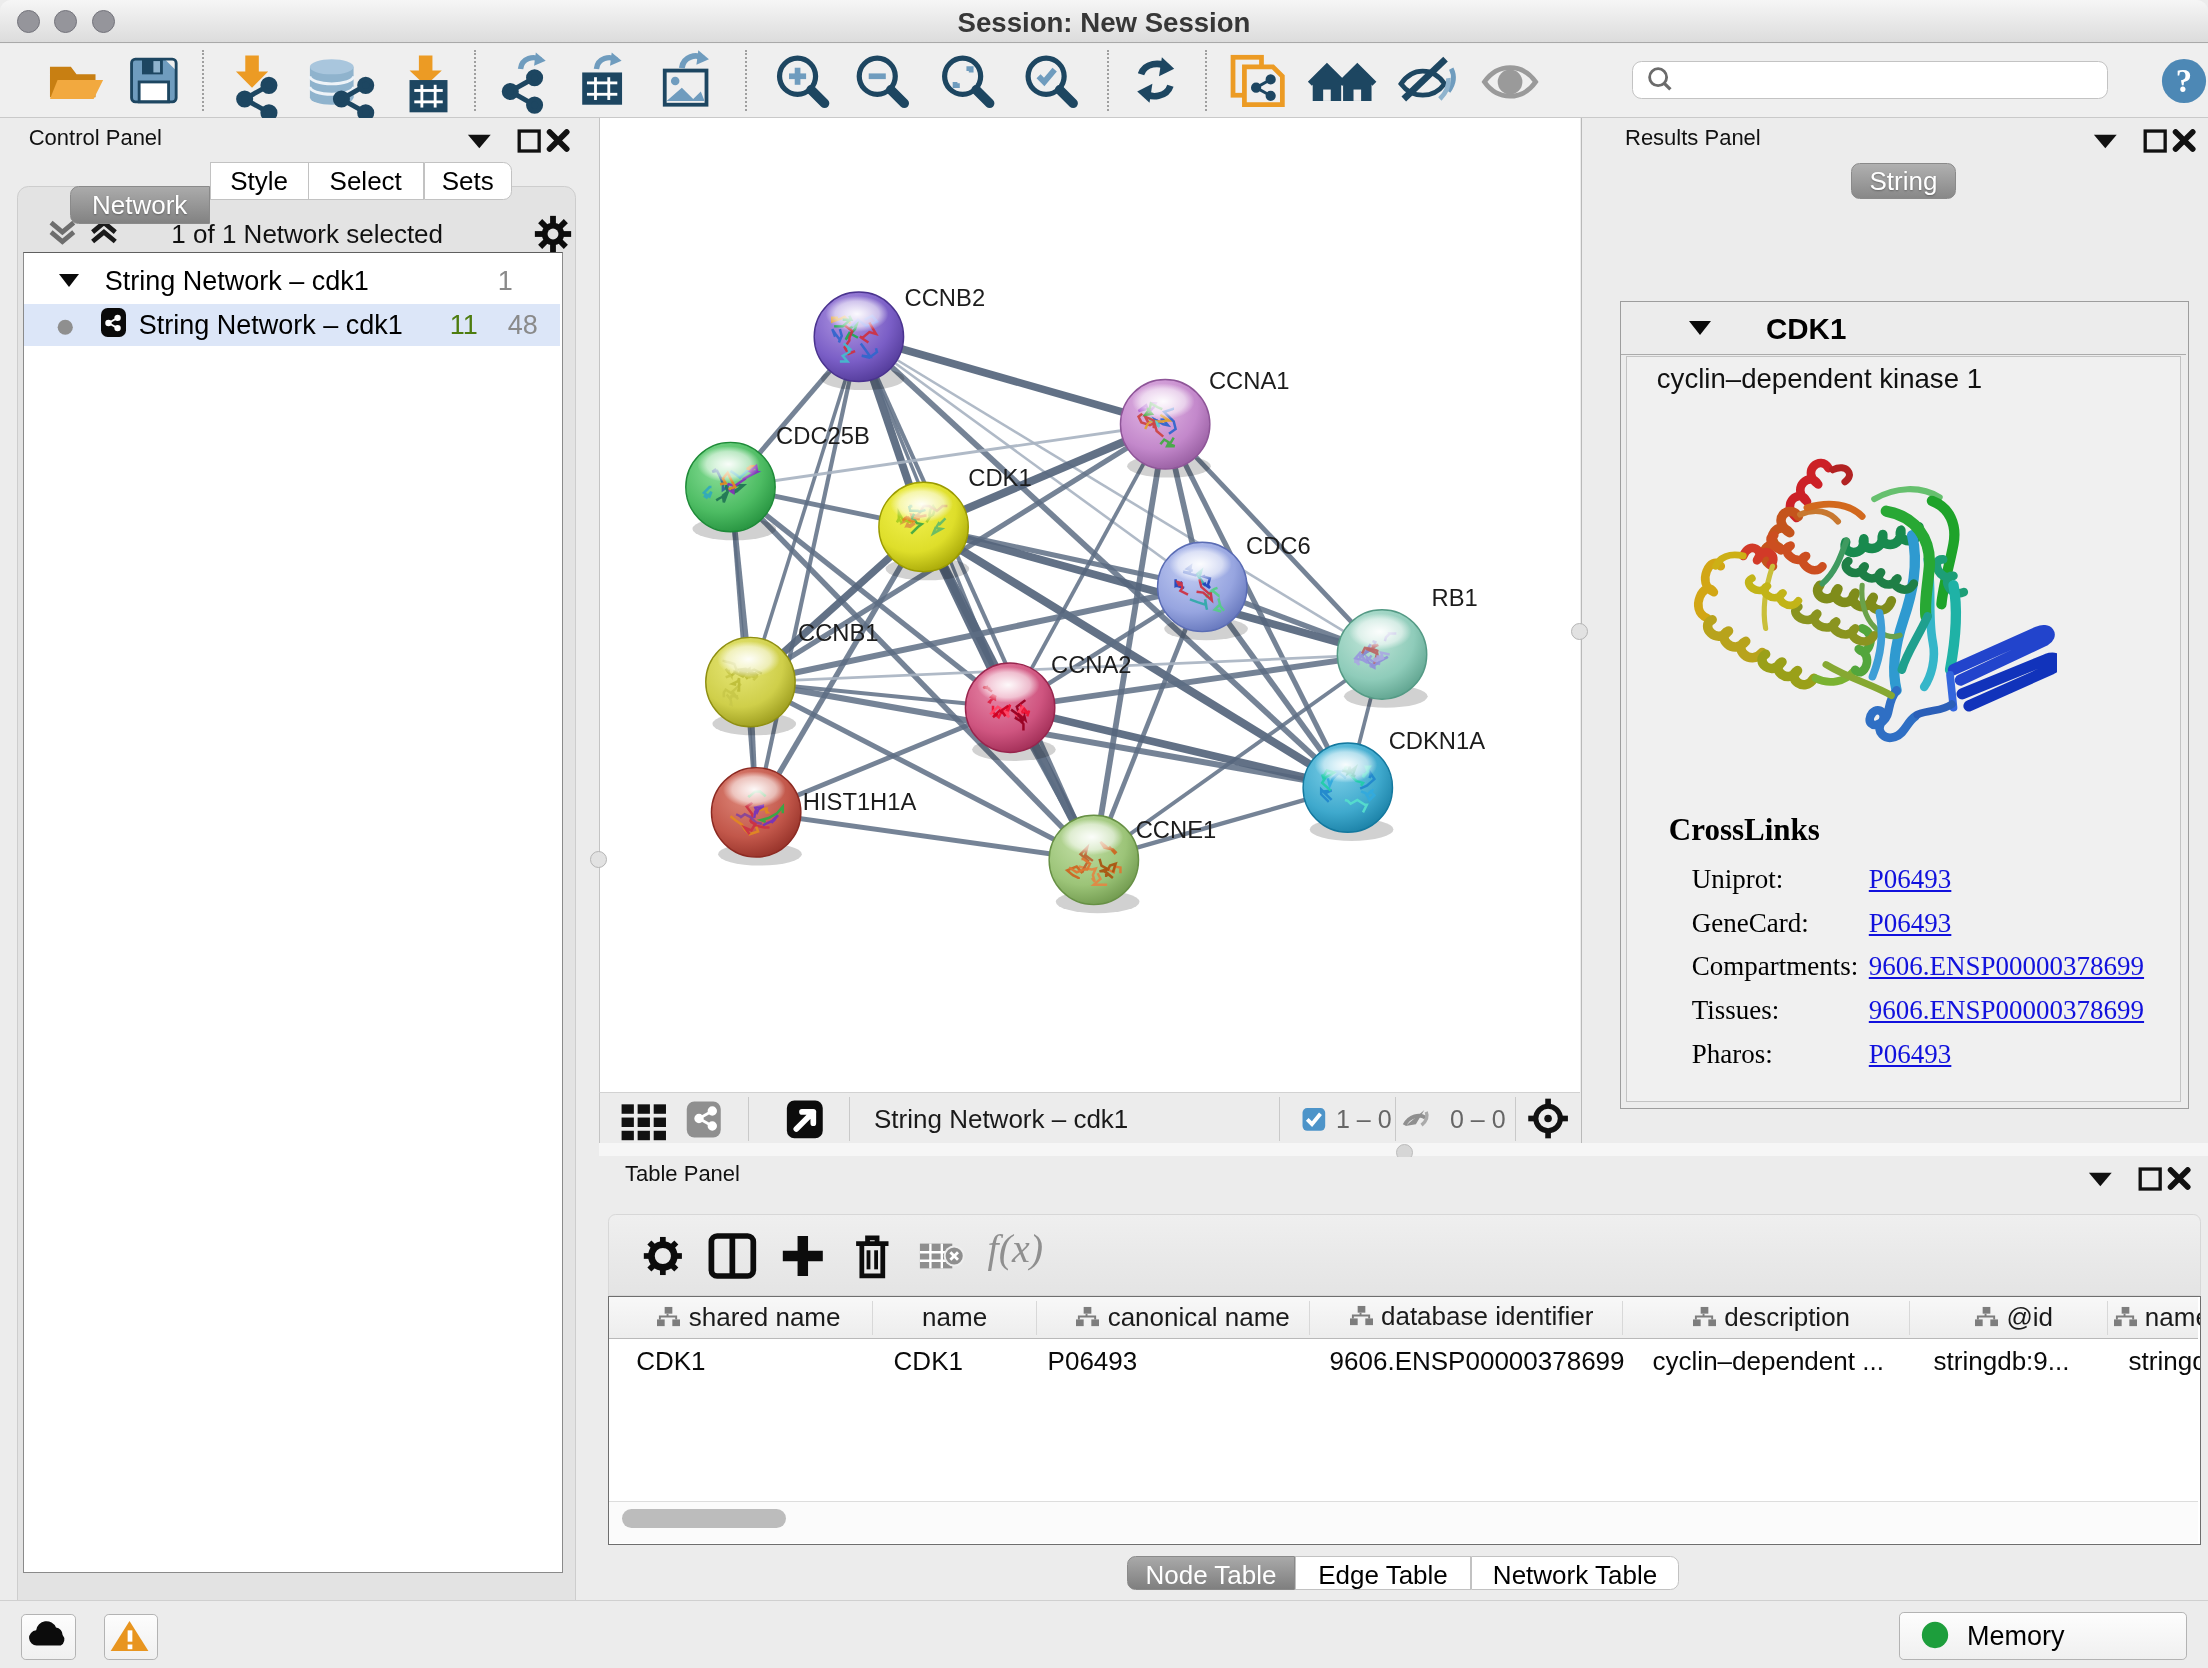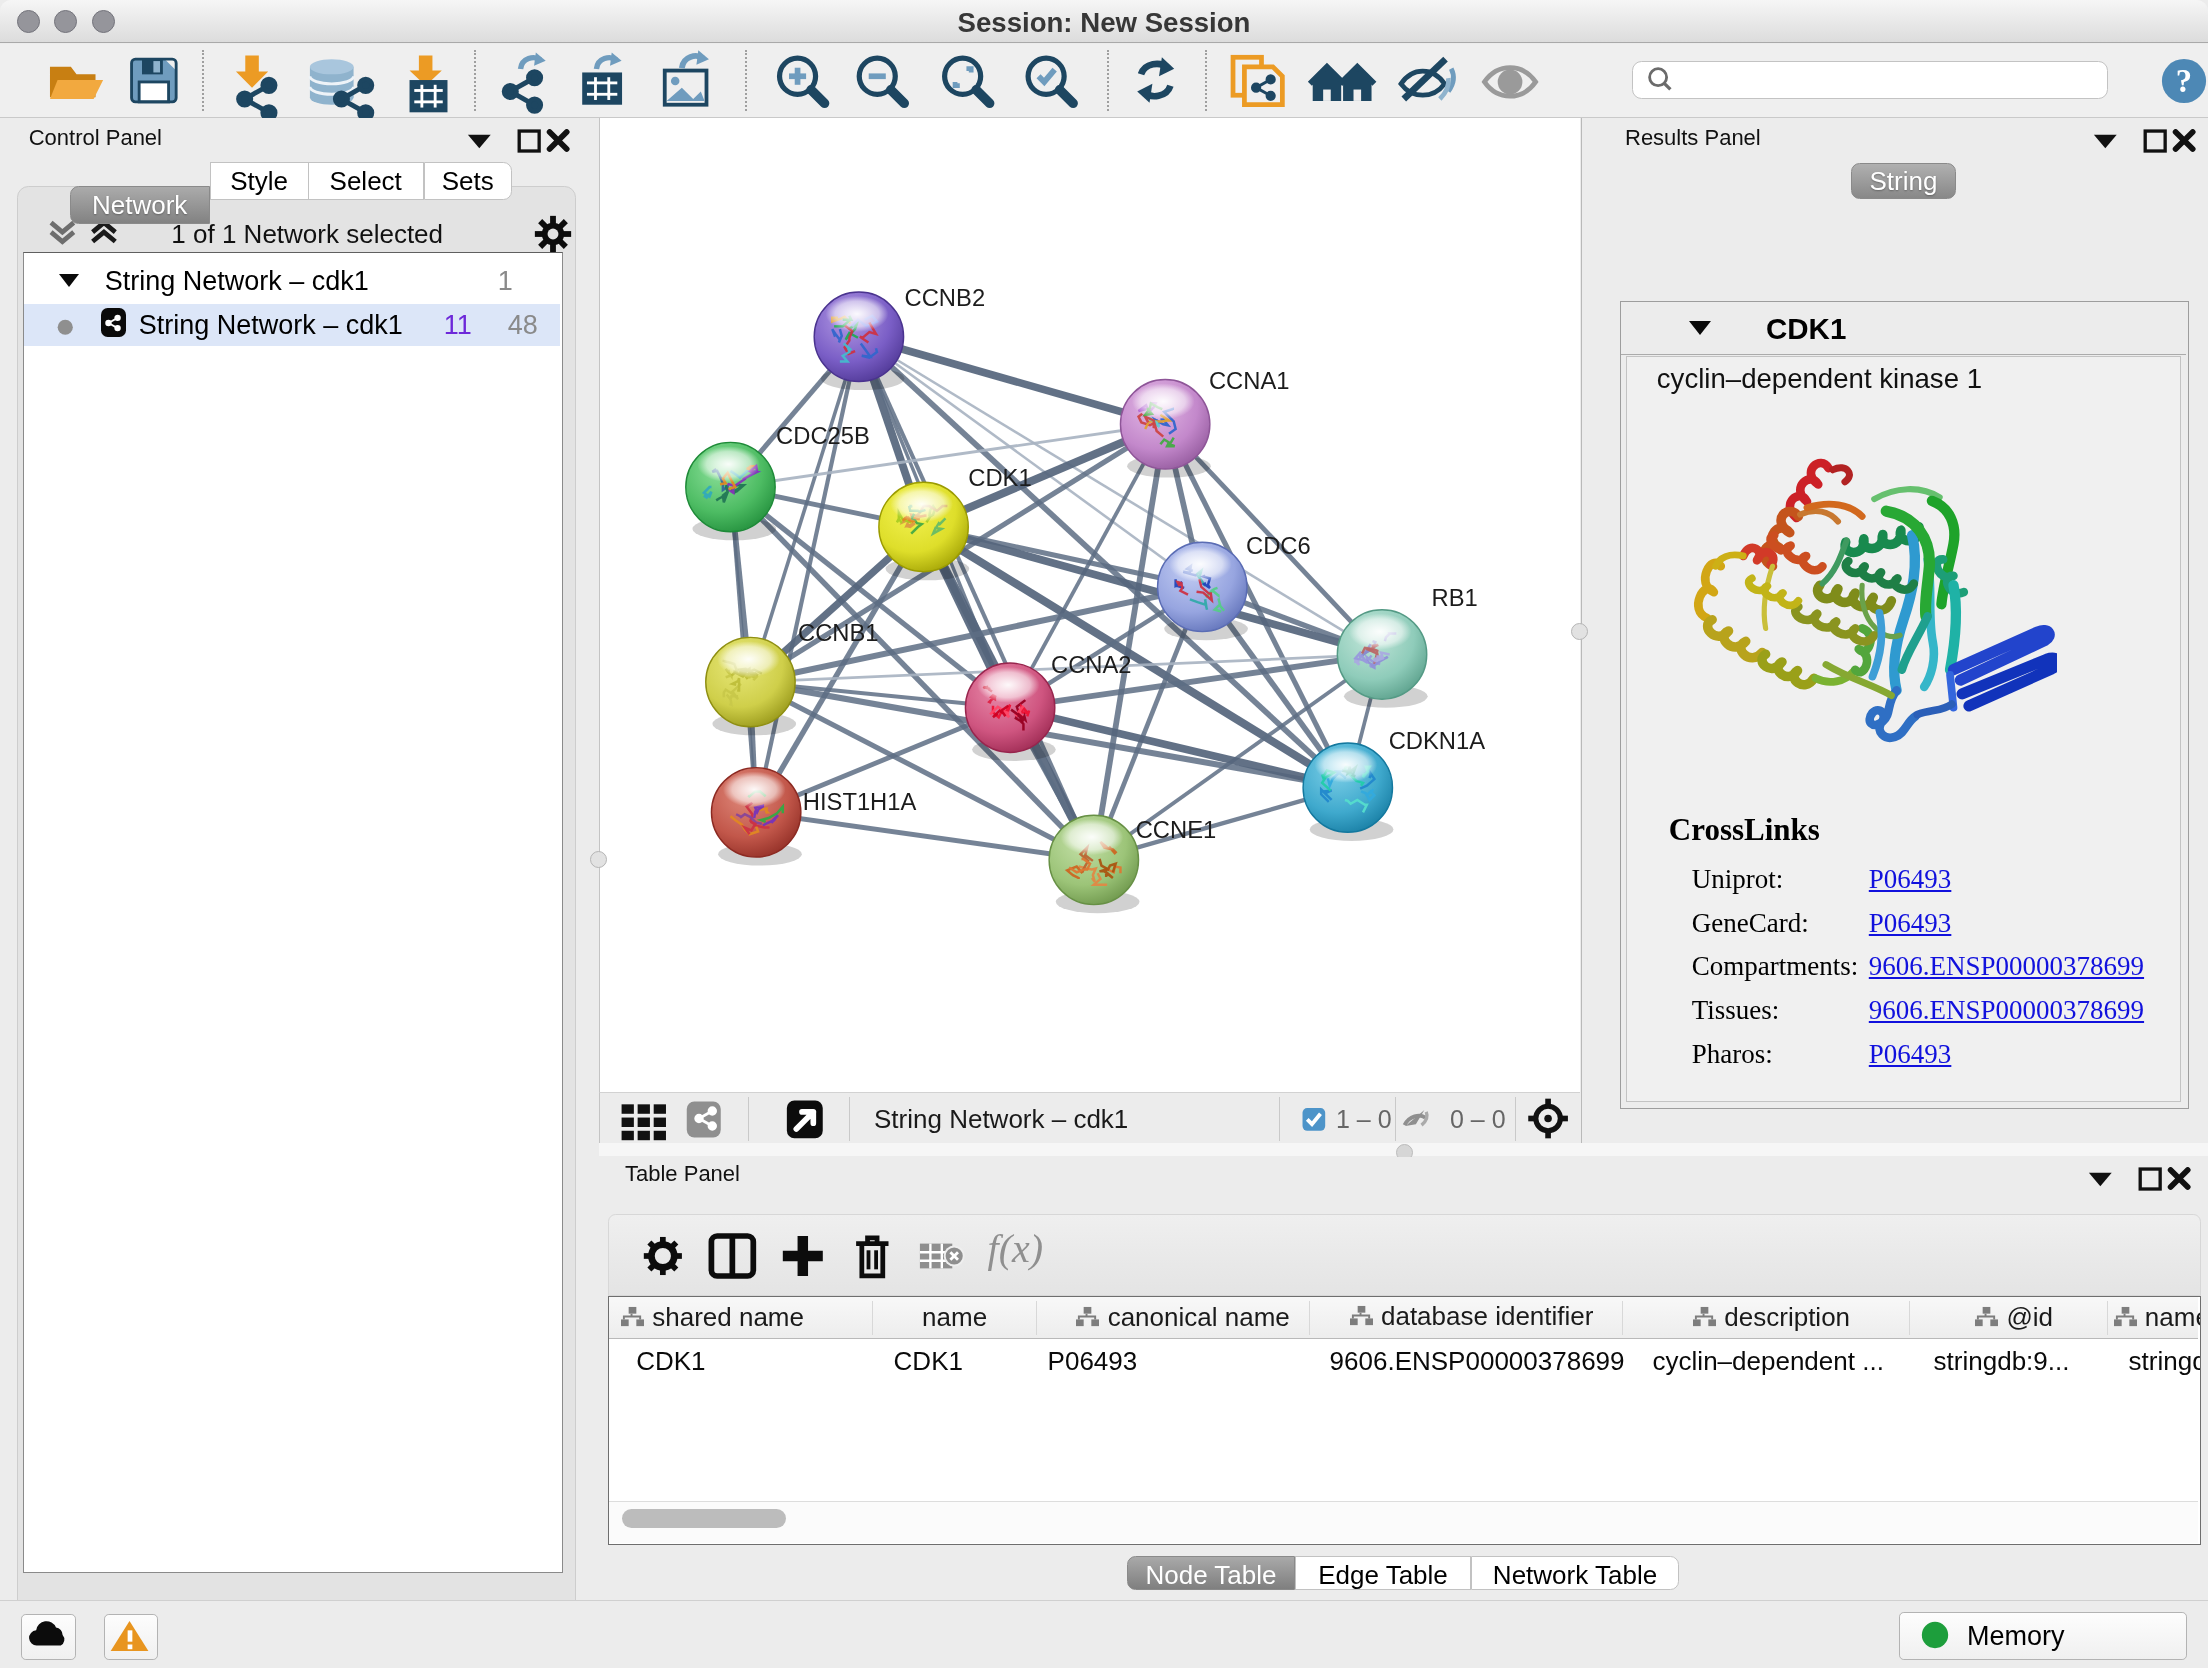--- a/index.html
+++ b/index.html
@@ -217,21 +217,21 @@
 <svg class="abs" style="left:80px;top:60px" width="19" height="19" viewBox="0 0 40 40">
         <g stroke="#ffffff" stroke-width="3.9" fill="#ffffff">
 <line x1="28.599999999999998" y1="10.2" x2="9.399999999999999" y2="21.0"></line>
           <line x1="9.399999999999999" y1="21.0" x2="28.599999999999998" y2="31.8"></line>
 <circle cx="28.599999999999998" cy="10.2" r="4.8"></circle>
           <circle cx="9.399999999999999" cy="21.0" r="4.8"></circle>
           <circle cx="28.599999999999998" cy="31.8" r="4.8"></circle>
         </g>
       </svg>
 <div class="abs" style="left:115px;top:57px;font-size:27px;color:#000">String Network – cdk1</div>
-<div class="abs" style="left:420px;top:57px;font-size:27px;color:#6d28d9;width:34px;text-align:left">11</div>
+<div class="abs" style="left:420px;top:57px;font-size:27px;color:#4d7c0f;width:34px;text-align:right">11</div>
 <div class="abs" style="left:476px;top:57px;font-size:27px;color:#8a8a8a;width:38px;text-align:right">48</div>
 </div>
 </div>
 <div class="canvas">
     <svg class="abs" style="left:0;top:0" width="981" height="974" viewBox="0 0 1031 1024">
 <defs>
         <radialGradient id="hl" cx="50%" cy="50%" r="50%">
           <stop offset="0%" stop-color="#ffffff" stop-opacity="0.95"></stop>
           <stop offset="70%" stop-color="#ffffff" stop-opacity="0.55"></stop>
           <stop offset="100%" stop-color="#ffffff" stop-opacity="0"></stop>
@@ -649,21 +649,21 @@
             <circle cx="38" cy="25" r="11" fill="#efefef"></circle>
             <circle cx="38" cy="25" r="9" fill="#8f8f8f"></circle>
             <path d="M34 21 L42 29 M42 21 L34 29" stroke="#fff" stroke-width="3"></path>
           </g>
 </g>
 </svg>
 <div class="abs serif" style="left:379px;top:9.5px;font-size:40px;font-style:italic;color:#8f8f8f">f(x)</div>
 </div>
 <div class="ttable">
 <div class="thead">
-        <div class="hdrcell" style="left:11.4px;width:257px;text-align:left;padding-top:4.8px"><svg width="25" height="23" viewBox="0 0 26 24" style="vertical-align:-2.9px">
+        <div class="hdrcell" style="left:11.4px;width:257px;text-align:center;padding-top:4.8px"><svg width="25" height="23" viewBox="0 0 26 24" style="vertical-align:-2.9px">
             <g fill="#7d7d7d">
               <rect x="9" y="1" width="8" height="7"></rect>
               <rect x="1" y="14" width="8" height="7"></rect>
               <rect x="17" y="14" width="8" height="7"></rect>
               <path d="M12 8 L12 11 L4 11 L4 14 M12 11 L21 11 L21 14" stroke="#7d7d7d" stroke-width="2" fill="none"></path>
             </g>
           </svg> shared name</div>
         <div class="hdrcell" style="left:268px;width:156px;text-align:center;padding-top:4.8px"> name</div>
         <div class="colline" style="left:263px"></div>
         <div class="hdrcell" style="left:433px;width:282px;text-align:center;padding-top:4.8px"><svg width="25" height="23" viewBox="0 0 26 24" style="vertical-align:-2.9px">

